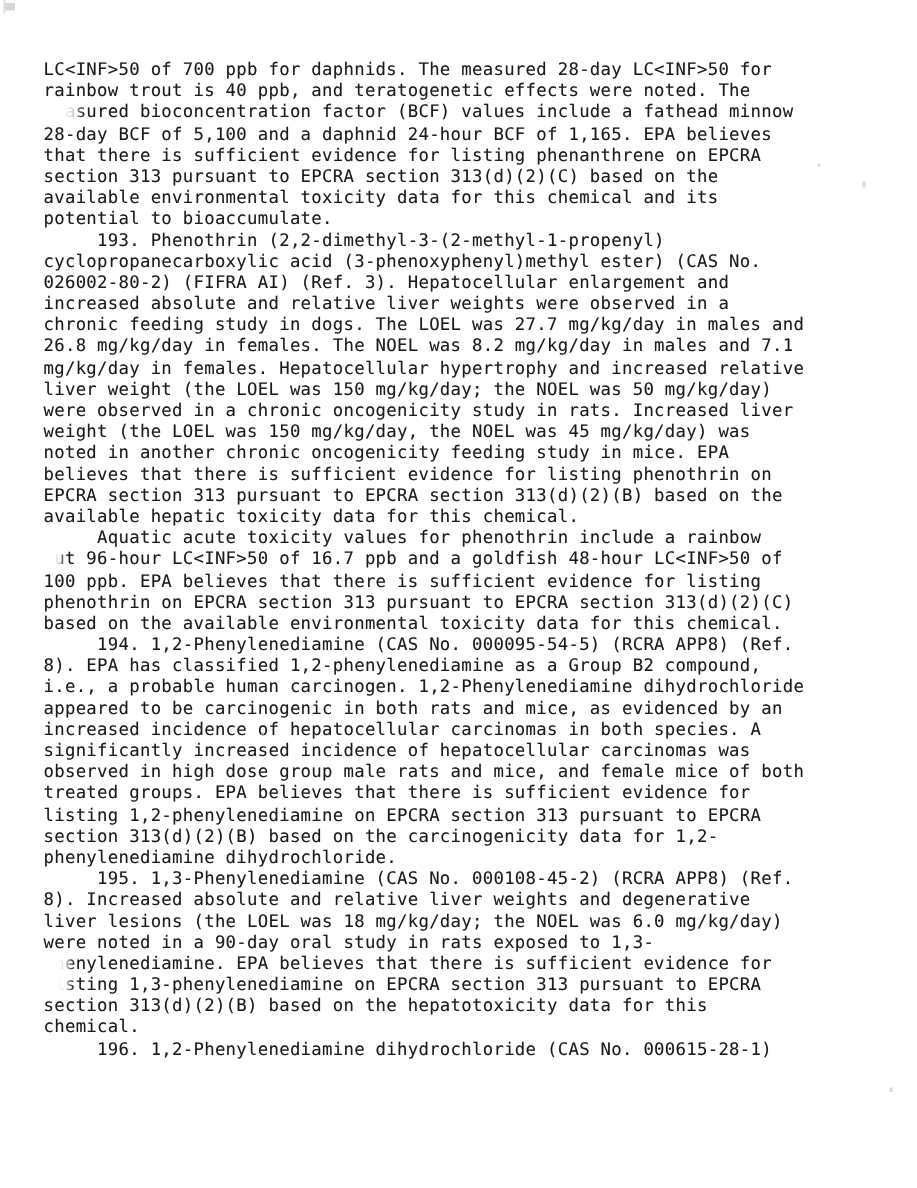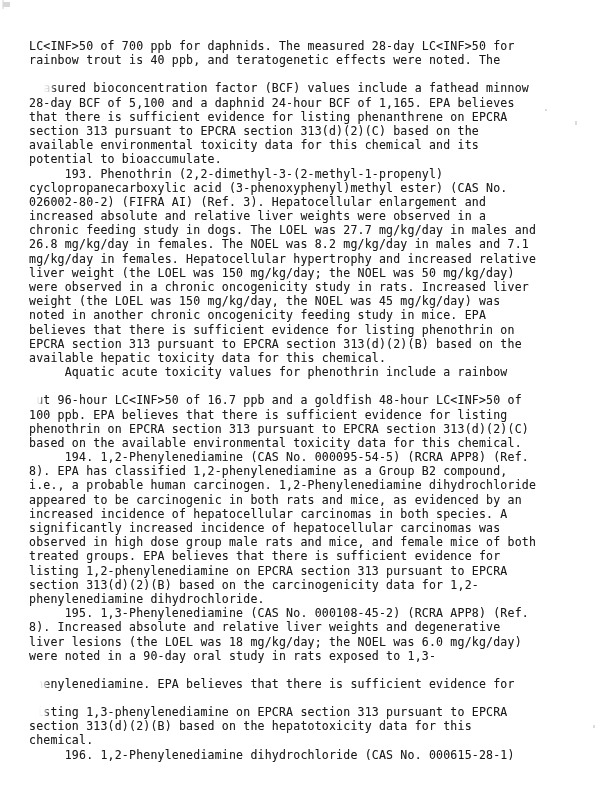--- a/index.html
+++ b/index.html
@@ -59,21 +59,20 @@
     display: block;
     height: 14.2px;
     white-space: pre;
     
     text-shadow: 0 0 .45px rgba(0,0,0,.30);
   }
 
   
   .fade-left {
     position: relative;
-    margin-top: 14px;
   }
   .fade-left::after {
     content: "";
     position: absolute;
     left: -2px;
     top: 0px;
     width: 23px;
     height: 14.2px;
     background: linear-gradient(to right,
         rgba(255,255,255,1) 0%,

